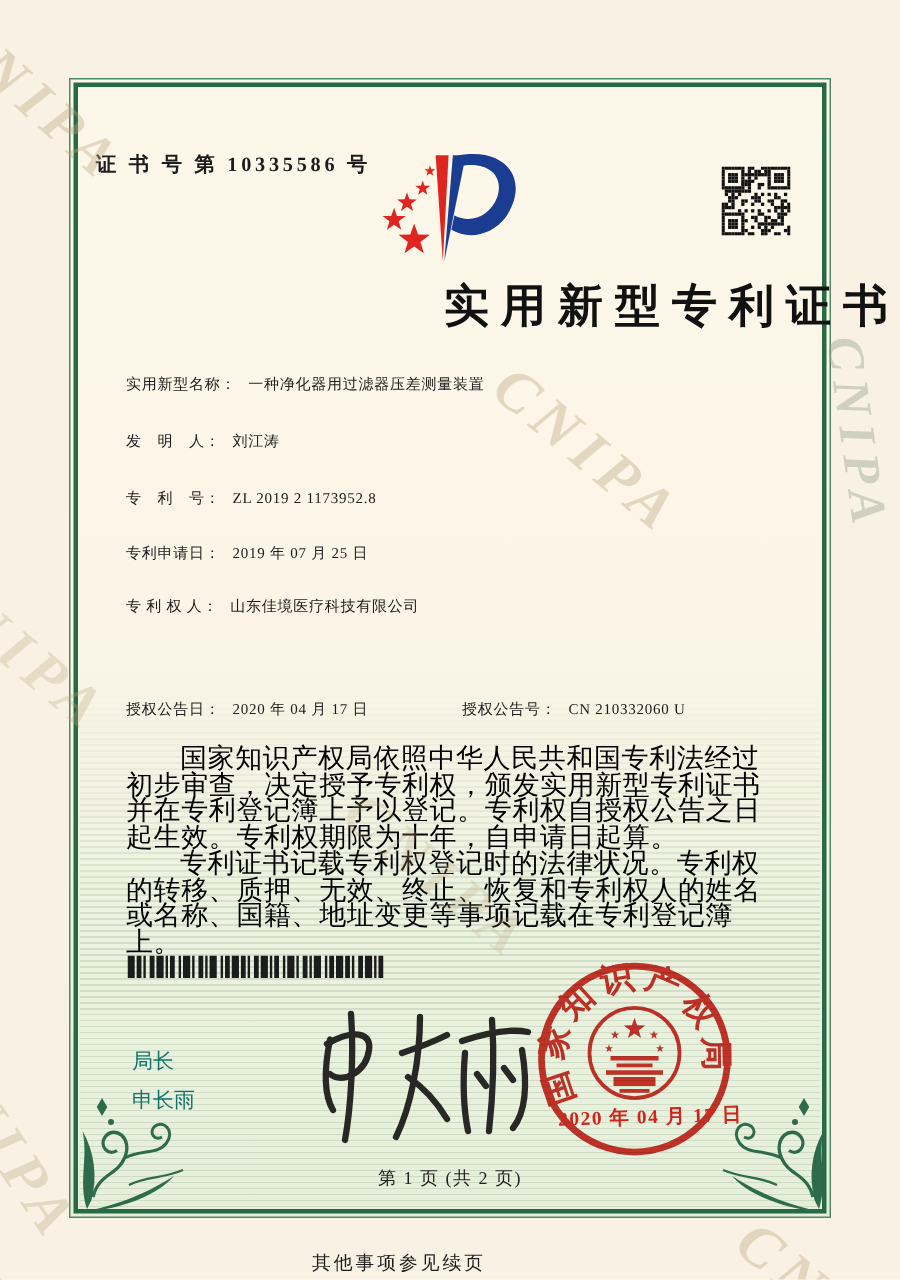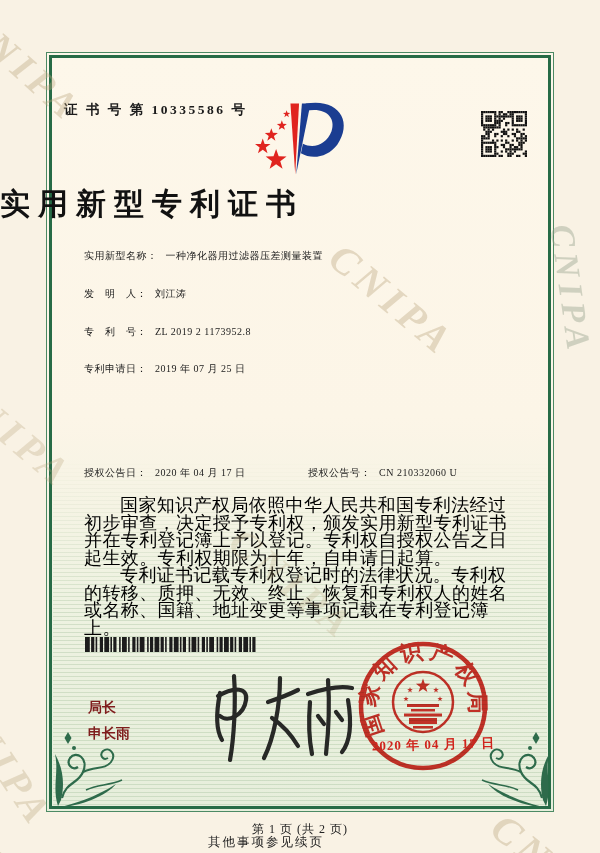--- a/index.html
+++ b/index.html
@@ -11,29 +11,29 @@
     border:1px solid #4c8a64;background:linear-gradient(180deg,#fdf7ea 0%,#fcf5e7 48%,#eef2e1 72%,#e6eedb 100%);}
   .frame-inner{position:absolute;left:2px;top:2px;right:2px;bottom:2px;border:3px solid #276b46;}
   .guilloche{position:absolute;left:6px;right:6px;bottom:6px;height:46%;
     background:repeating-linear-gradient(0deg,rgba(104,150,98,.20) 0 1px,transparent 1px 4px);
     -webkit-mask-image:linear-gradient(180deg,transparent,#000 45%);
     mask-image:linear-gradient(180deg,transparent,#000 45%);pointer-events:none;}
 
   
   .abs{position:absolute;z-index:3;}
   .cert-number{left:64px;top:101px;font-size:13.5px;font-weight:bold;letter-spacing:2.5px;color:#1c1c1c;}
-  .title{left:0;top:184px;width:600px;text-align:left;font-size:30px;font-weight:bold;letter-spacing:8px;color:#111;}
+  .title{left:0;top:184px;width:600px;text-align:right;font-size:30px;font-weight:bold;letter-spacing:8px;color:#111;}
   .field{left:84px;width:450px;font-size:10px;font-weight:normal;color:#1c1c1c;letter-spacing:.5px;}
   .fvalue{margin-left:8px;}
   .fvalue.wrap{display:inline-block;width:352px;vertical-align:top;}
   .pair2{position:absolute;left:224px;top:0;}
   .paras{left:84px;top:497px;width:436px;font-size:18px;line-height:17.5px;color:#000000;letter-spacing:.4px;}
   .paras p{margin:0;text-indent:2em;}
-  .director{left:88px;top:694px;font-family:"Liberation Sans",sans-serif;font-weight:bold;font-size:14px;color:#7f1d1d;line-height:26px;}
-  .page-info{left:0;top:821px;width:600px;text-align:center;font-size:12px;color:#222;letter-spacing:1px;}
+  .director{left:88px;top:694px;font-family:"Liberation Sans",sans-serif;font-weight:normal;font-size:14px;color:#0f766e;line-height:26px;}
+  .page-info{left:0;top:777px;width:600px;text-align:center;font-size:12px;color:#222;letter-spacing:1px;}
   .footer-note{left:0;top:834px;width:532px;text-align:center;font-size:12.5px;color:#1d1d1d;letter-spacing:2px;}
 
   
   .logo{left:240px;top:94px;z-index:3;}
   .qr{left:481px;top:111px;z-index:3;}
   .barcode{left:85px;top:637px;z-index:3;}
   .signature{left:190px;top:668px;z-index:4;}
   .seal{left:353px;top:636px;z-index:6;opacity:.93;mix-blend-mode:multiply;}
   .seal-date{left:372px;top:736px;width:110px;font-size:13px;font-weight:bold;color:#d0241c;letter-spacing:1px;z-index:7;white-space:nowrap;transform:rotate(-1.5deg);}
   .flourish-l{left:52px;top:726px;z-index:3;}
@@ -326,20 +326,23 @@
   </div>
   <div class="abs field" style="top:287px">
     <span>发　明　人：</span><span class="fvalue">刘江涛</span>
   </div>
   <div class="abs field" style="top:325px">
     <span>专　利　号：</span><span class="fvalue">ZL 2019 2 1173952.8</span>
   </div>
   <div class="abs field" style="top:362px">
     <span>专利申请日：</span><span class="fvalue">2019 年 07 月 25 日</span>
   </div>
+  <div class="abs field" style="top:397px">
+    <span>专 利 权 人：</span><span class="fvalue">山东佳境医疗科技有限公司</span>
+  </div>
   <div class="abs field" style="top:466px">
     <span>授权公告日：</span><span class="fvalue">2020 年 04 月 17 日</span>
     <span class="pair2">
       <span>授权公告号：</span><span class="fvalue">CN 210332060 U</span>
     </span>
   </div>
 
   <div class="abs paras">
     <p>国家知识产权局依照中华人民共和国专利法经过初步审查，决定授予专利权，颁发实用新型专利证书并在专利登记簿上予以登记。专利权自授权公告之日起生效。专利权期限为十年，自申请日起算。</p>
     <p>专利证书记载专利权登记时的法律状况。专利权的转移、质押、无效、终止、恢复和专利权人的姓名或名称、国籍、地址变更等事项记载在专利登记簿上。</p>

